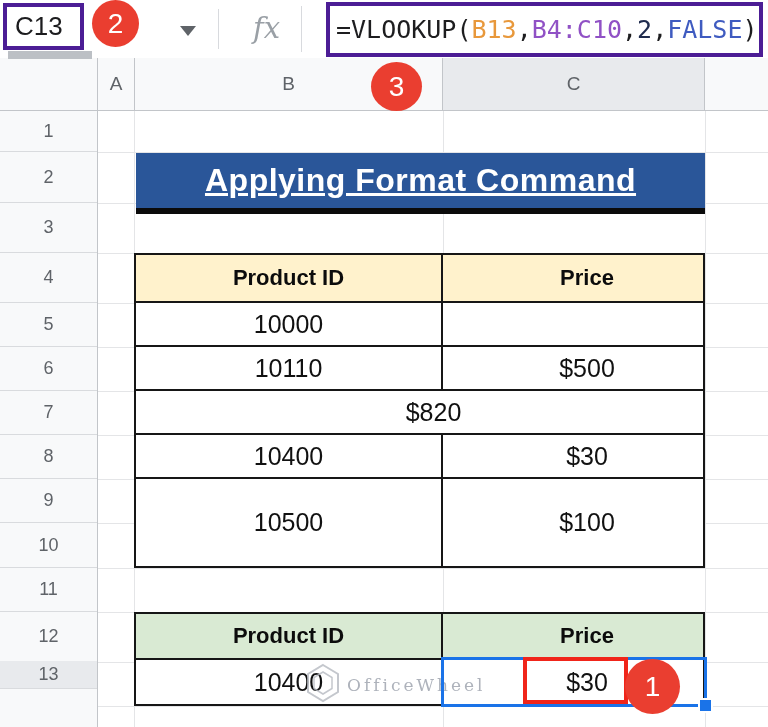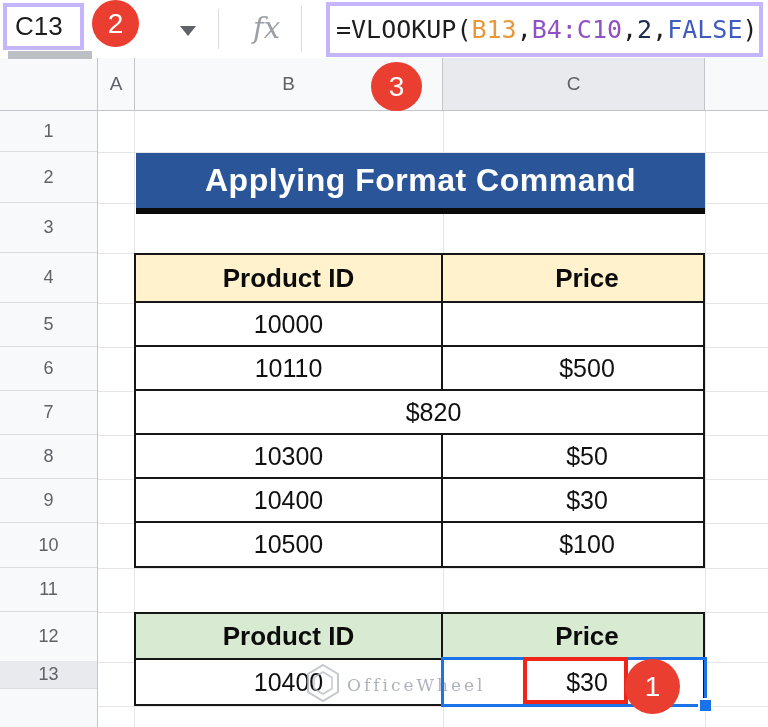--- a/index.html
+++ b/index.html
@@ -2,21 +2,21 @@
 <html><head>
 <meta charset="utf-8">
 <style>
   * { margin:0; padding:0; box-sizing:border-box; }
   html,body { width:768px; height:727px; }
   body { font-family:"Liberation Sans", sans-serif; background:#fff; position:relative; overflow:hidden; }
   .abs { position:absolute; }
 
   
   .topbar { left:0; top:0; width:768px; height:58px; background:#fff; z-index:8; }
-  .red-rect { border:4px solid #c4b5fd; background:transparent; }
+  .red-rect { border:4px solid #4c1d95; background:transparent; }
   .name-box { left:7px; top:3px; width:77px; height:47px; background:#fff; }
   .name-box-text { width:100%; height:100%; display:flex; align-items:center; padding-left:8px;
                    font-size:26px; color:#1c1c1e; }
   .badge { border-radius:50%; display:flex; align-items:center; justify-content:center;
            color:#fff; font-size:28px; z-index:9; }
   .badge-2 { left:92px; top:0px; width:47px; height:47px; }
   .badge-3 { left:371px; top:62px; width:51px; height:49px; }
   .badge-1 { left:625px; top:659px; width:55px; height:55px; }
   .dd-arrow { left:180px; top:26px; width:0; height:0;
               border-left:8px solid transparent; border-right:8px solid transparent;
@@ -51,33 +51,33 @@
 
   
   .grid-bg { left:98px; top:111px; width:670px; height:616px; background:#fff; z-index:0; }
   .gl { background:#e4e5e7; z-index:0; }
   .gl-v { width:1px; top:111px; height:616px; }
   .gl-h { height:1px; left:98px; width:670px; }
 
   
   .banner { left:136px; top:153px; width:569px; height:61px; border-bottom:6px solid #0b0b0b;
             display:flex; align-items:center; justify-content:center; z-index:2; }
-  .banner-text { color:#fff; font-weight:bold; font-size:32px; letter-spacing:0.5px; }
+  .banner-text { color:#fff; font-weight:bold; font-size:32px; letter-spacing:0.5px;text-decoration:underline; }
 
   
   .sheet-table { border:2px solid #161616; background:#fff; display:flex; flex-direction:column; z-index:2; }
   .tbl-upper { left:134px; top:253px; width:571px; height:315px; }
   .tbl-lower { left:134px; top:612px; width:571px; height:94px; }
   .t-row { display:flex; border-bottom:2px solid #161616; flex:0 0 44px; }
   .t-row:last-child { border-bottom:none; flex:1 1 auto; }
   .t-row.hdr { flex:0 0 48px; }
   .t-cell { display:flex; align-items:center; justify-content:center; font-size:25px; color:#111; }
   .t-cell.b { flex:0 0 307px; border-right:2px solid #161616; }
   .t-cell.c { flex:1;padding-left:28px; }
-  .t-row.hdr .t-cell { font-weight:bold; font-size:26px; color:#0c0c0c; }
+  .t-row.hdr .t-cell { font-weight:bold; font-size:22px; color:#0c0c0c; }
 
   
   .watermark { left:306px; top:663px; display:flex; align-items:center; gap:7px;
                z-index:3; opacity:0.8; pointer-events:none; }
   .wm-text { font-family:"DejaVu Serif", serif; font-size:17px; color:#9aa0ab; letter-spacing:3px; }
 
   
   .sel-border { left:441px; top:657px; width:266px; height:50px; border:3px solid #1a73e8;
                 z-index:4; pointer-events:none; }
   .fill-handle { left:698px; top:698px; width:15px; height:15px; background:#1a73e8;
@@ -157,24 +157,20 @@
     <div class="t-cell b">10000</div>
   </div>
   <div class="t-row">
     <div class="t-cell b">10110</div>
     <div class="t-cell c">$500</div>
   </div>
   <div class="t-row">
     <div class="t-cell c">$820</div>
   </div>
   <div class="t-row">
-    <div class="t-cell b">10300</div>
-    <div class="t-cell c">$50</div>
-  </div>
-  <div class="t-row">
     <div class="t-cell b">10400</div>
     <div class="t-cell c">$30</div>
   </div>
   <div class="t-row">
     <div class="t-cell b">10500</div>
     <div class="t-cell c">$100</div>
   </div>
 </div>
 
 <div class="abs sheet-table tbl-lower">

